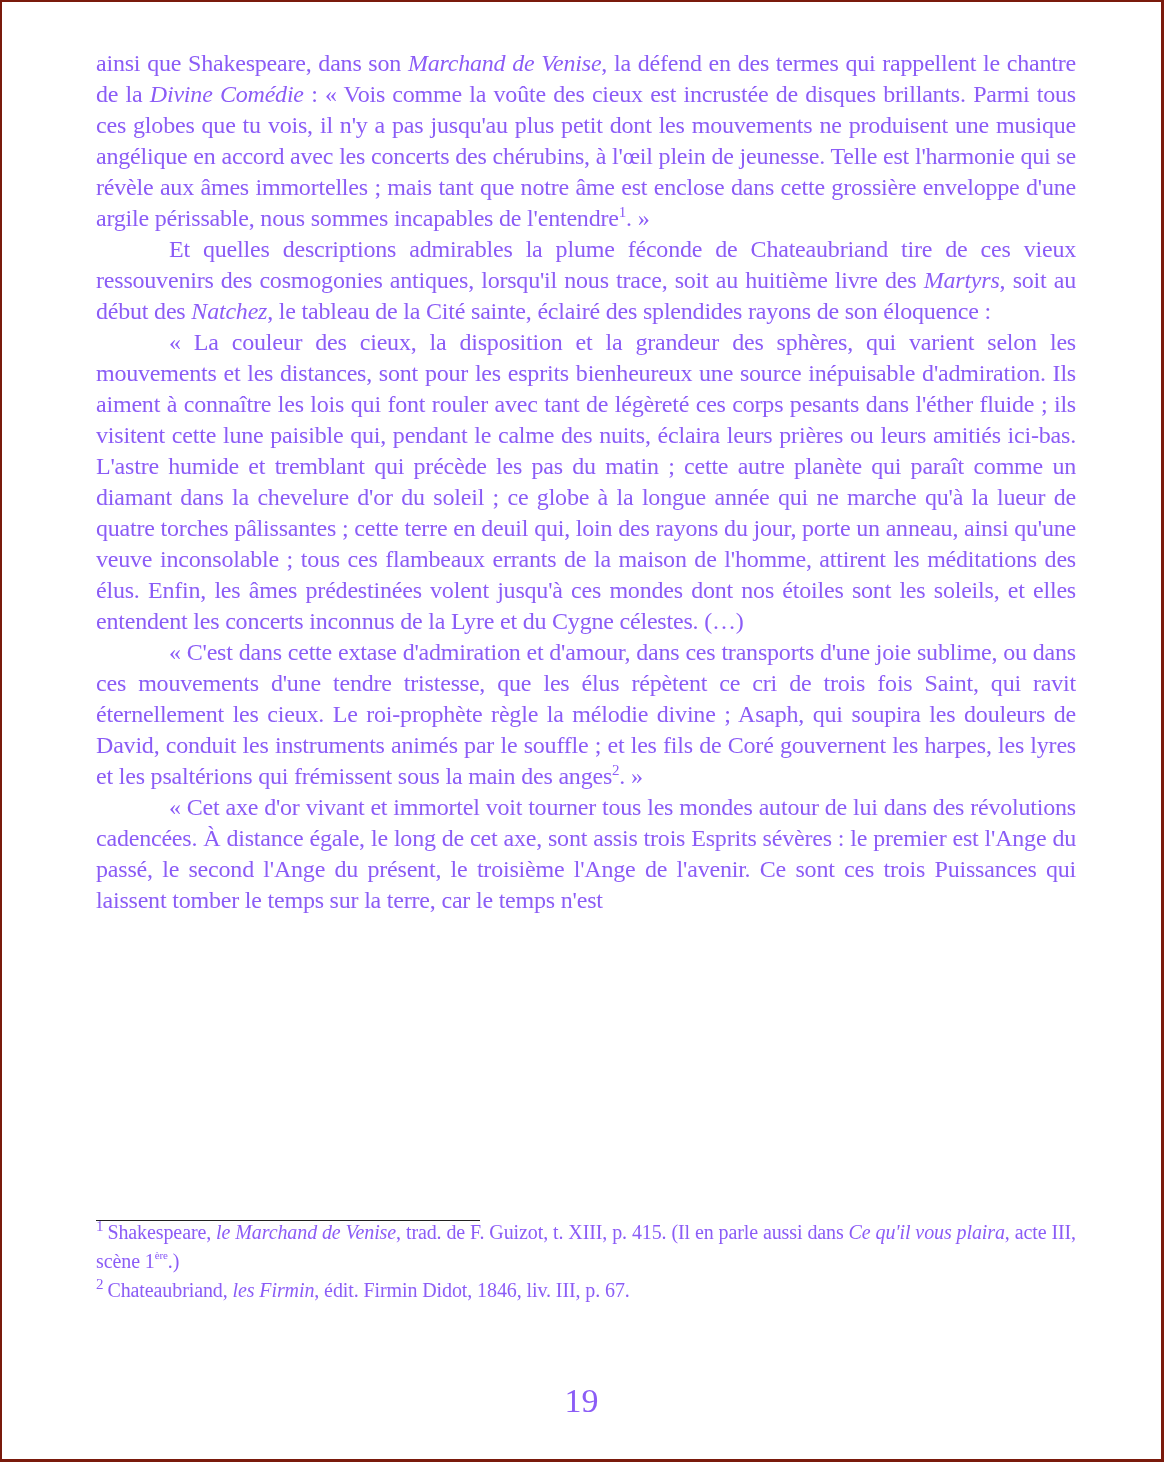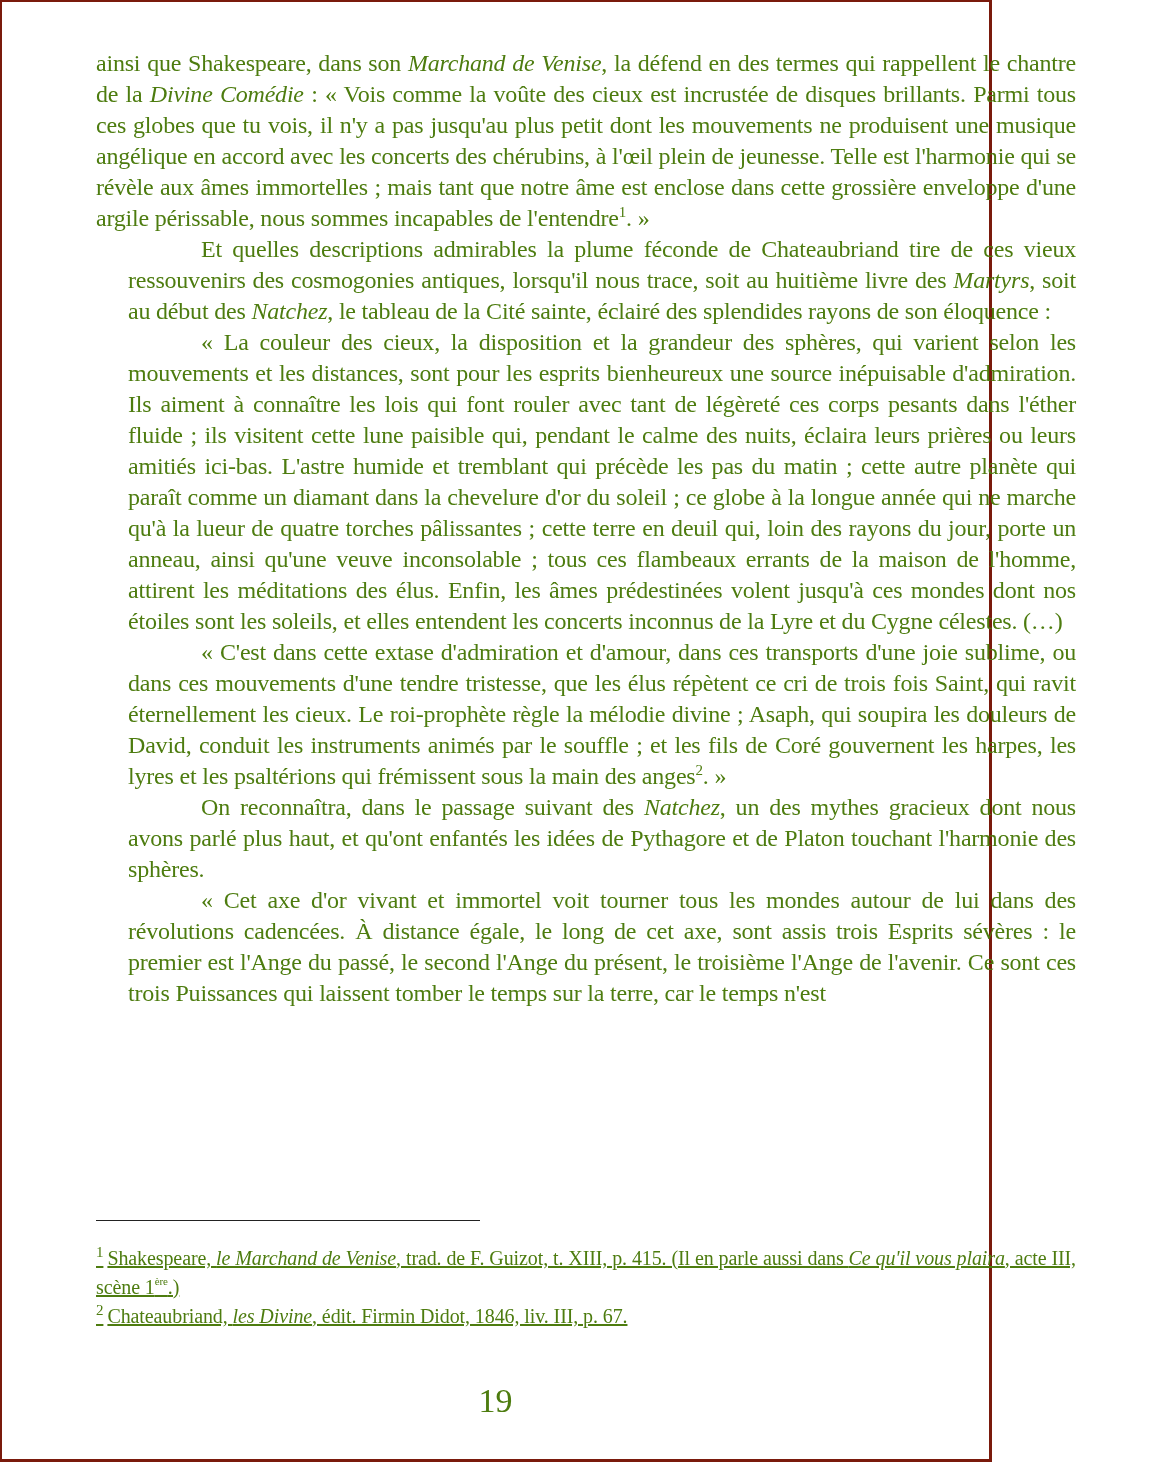--- a/index.html
+++ b/index.html
@@ -8,70 +8,68 @@
       background: #ffffff;
     }
     body {
       width: 1164px;
       height: 1462px;
       overflow: hidden;
     }
     .page {
       position: relative;
       box-sizing: border-box;
-      width: 992px;
+      width: 1164px;
       height: 1462px;
       border: 2px solid #7a1a0c;
       border-right-width: 3px;
       border-bottom-width: 3px;
       background: #ffffff;
-      color: #4d7c0f;
+      color: #8b5cf6;
       font-family: "Liberation Serif", "DejaVu Serif", serif;
     }
     .body-text {
       position: absolute;
       left: 94px;
       top: 46px;
       width: 980px;
       font-size: 24px;
       line-height: 31px;
       letter-spacing: -0.2px;
     }
     .body-text p {
       margin: 0;
       text-align: justify;
       text-indent: 0;
     }
     .body-text p.indent {
       text-indent: 73px;
-      margin-left: 32px;
     }
     .body-text i { font-style: italic; }
     sup.fn-ref {
       font-size: 15px;
       line-height: 0;
       vertical-align: 9px;
     }
     .footnote-rule {
       position: absolute;
       left: 94px;
       top: 1218px;
       width: 384px;
       height: 0;
       border-top: 1.5px solid #222222;
     }
     .footnotes {
       position: absolute;
       left: 94px;
-      top: 1242px;
+      top: 1216px;
       width: 980px;
       font-size: 20px;
       line-height: 29px;
       letter-spacing: -0.1px;
-      text-decoration: underline;
     }
     .footnotes p {
       margin: 0;
       text-align: justify;
     }
     .footnotes sup.fn-num {
       font-size: 15px;
       line-height: 0;
       vertical-align: 8px;
       margin-right: 4px;
@@ -94,25 +92,24 @@
 </head>
 <body>
 
 <div class="page" style="border-color: rgb(122, 26, 12);">
 
   <div class="body-text">
     <p><span>ainsi que Shakespeare, dans son </span><i>Marchand de Venise</i><span>, la défend en des termes qui rappellent le chantre de la </span><i>Divine Comédie</i><span> : « Vois comme la voûte des cieux est incrustée de disques brillants. Parmi tous ces globes que tu vois, il n'y a pas jusqu'au plus petit dont les mouvements ne produisent une musique angélique en accord avec les concerts des chérubins, à l'œil plein de jeunesse. Telle est l'harmonie qui se révèle aux âmes immortelles ; mais tant que notre âme est enclose dans cette grossière enveloppe d'une argile périssable, nous sommes incapables de l'entendre</span><sup class="fn-ref">1</sup><span>. »</span></p>
     <p class="indent"><span>Et quelles descriptions admirables la plume féconde de Chateaubriand tire de ces vieux ressouvenirs des cosmogonies antiques, lorsqu'il nous trace, soit au huitième livre des </span><i>Martyrs</i><span>, soit au début des </span><i>Natchez</i><span>, le tableau de la Cité sainte, éclairé des splendides rayons de son éloquence :</span></p>
     <p class="indent"><span>« La couleur des cieux, la disposition et la grandeur des sphères, qui varient selon les mouvements et les distances, sont pour les esprits bienheureux une source inépuisable d'admiration. Ils aiment à connaître les lois qui font rouler avec tant de légèreté ces corps pesants dans l'éther fluide ; ils visitent cette lune paisible qui, pendant le calme des nuits, éclaira leurs prières ou leurs amitiés ici-bas. L'astre humide et tremblant qui précède les pas du matin ; cette autre planète qui paraît comme un diamant dans la chevelure d'or du soleil ; ce globe à la longue année qui ne marche qu'à la lueur de quatre torches pâlissantes ; cette terre en deuil qui, loin des rayons du jour, porte un anneau, ainsi qu'une veuve inconsolable ; tous ces flambeaux errants de la maison de l'homme, attirent les méditations des élus. Enfin, les âmes prédestinées volent jusqu'à ces mondes dont nos étoiles sont les soleils, et elles entendent les concerts inconnus de la Lyre et du Cygne célestes. (…)</span></p>
     <p class="indent"><span>« C'est dans cette extase d'admiration et d'amour, dans ces transports d'une joie sublime, ou dans ces mouvements d'une tendre tristesse, que les élus répètent ce cri de trois fois Saint, qui ravit éternellement les cieux. Le roi-prophète règle la mélodie divine ; Asaph, qui soupira les douleurs de David, conduit les instruments animés par le souffle ; et les fils de Coré gouvernent les harpes, les lyres et les psaltérions qui frémissent sous la main des anges</span><sup class="fn-ref">2</sup><span>. »</span></p>
-    <p class="indent"><span>On reconnaîtra, dans le passage suivant des </span><i>Natchez</i><span>, un des mythes gracieux dont nous avons parlé plus haut, et qu'ont enfantés les idées de Pythagore et de Platon touchant l'harmonie des sphères.</span></p>
     <p class="indent"><span>« Cet axe d'or vivant et immortel voit tourner tous les mondes autour de lui dans des révolutions cadencées. À distance égale, le long de cet axe, sont assis trois Esprits sévères : le premier est l'Ange du passé, le second l'Ange du présent, le troisième l'Ange de l'avenir. Ce sont ces trois Puissances qui laissent tomber le temps sur la terre, car le temps n'est</span></p>
   </div>
 
   <div class="footnote-rule"></div>
 
   <div class="footnotes">
     <p><sup class="fn-num">1</sup><span>Shakespeare, </span><i>le Marchand de Venise</i><span>, trad. de F. Guizot, t. XIII, p. 415. (Il en parle aussi dans </span><i>Ce qu'il vous plaira</i><span>, acte III, scène 1</span><sup class="small">ère</sup><span>.)</span></p>
-    <p><sup class="fn-num">2</sup><span>Chateaubriand, </span><i>les Divine</i><span>, édit. Firmin Didot, 1846, liv. III, p. 67.</span></p>
+    <p><sup class="fn-num">2</sup><span>Chateaubriand, </span><i>les Firmin</i><span>, édit. Firmin Didot, 1846, liv. III, p. 67.</span></p>
   </div>
 
   <div class="page-number">19</div>
 </div>
 
 </body></html>

